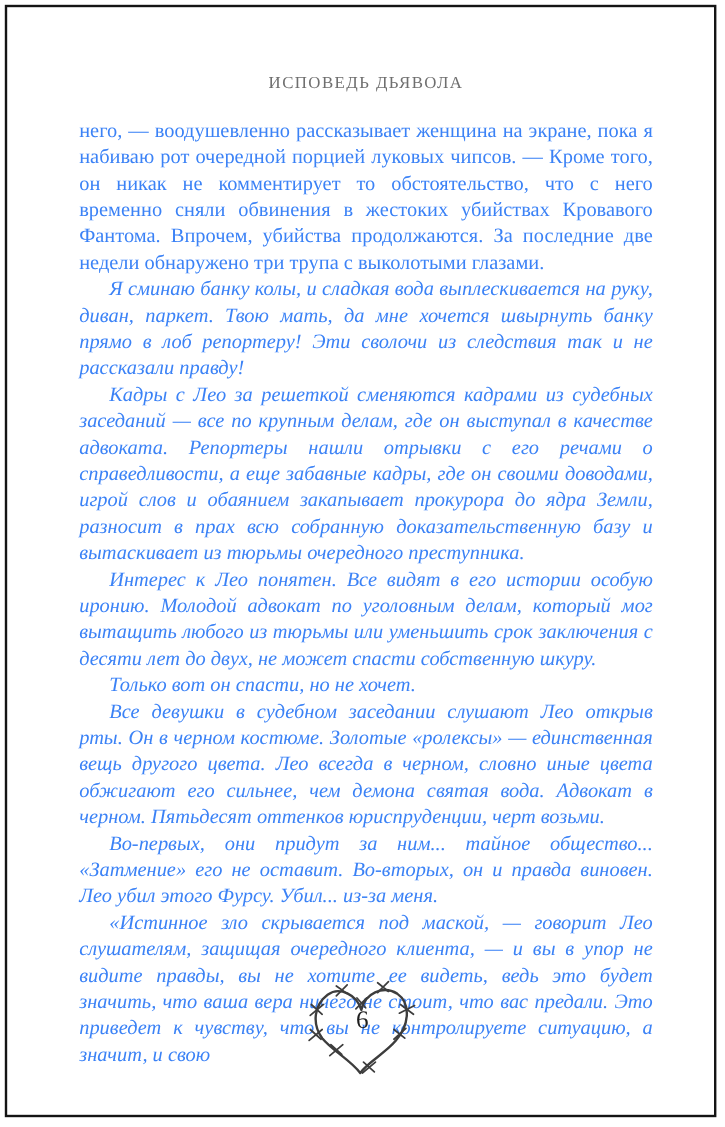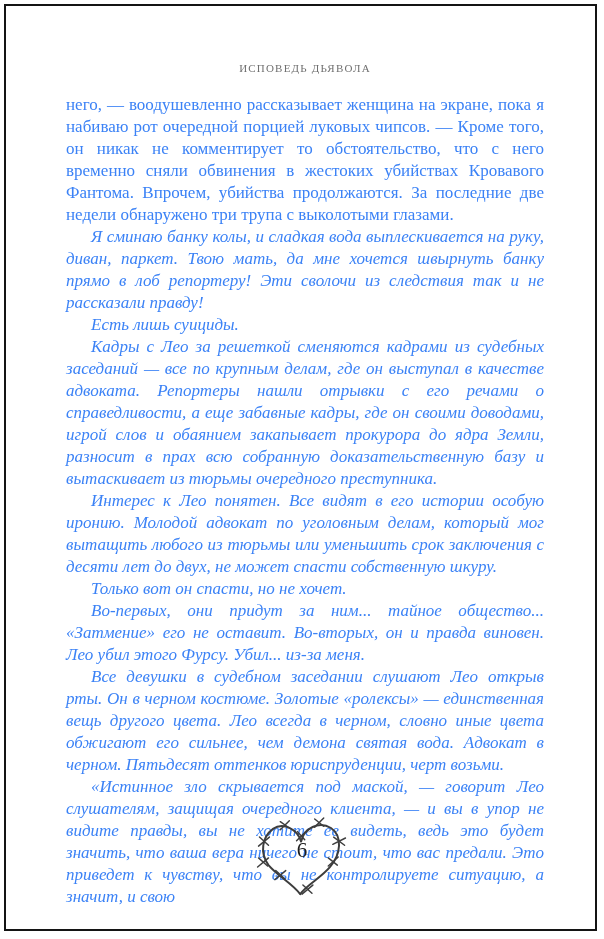--- a/index.html
+++ b/index.html
@@ -26,21 +26,21 @@
   }
   .content {
     position: absolute;
     left: 66px;
     top: 0;
     width: 478px;
   }
   .running-head {
     margin: 62px 0 0 0;
     text-align: center;
-    font-size: 11px;
+    font-size: 14px;
     font-weight: normal;
     letter-spacing: 1.2px;
     color: #6f6f6f;
   }
   .paragraphs {
     margin-top: 20px;
   }
   .para {
     margin: 0;
     font-size: 17px;
@@ -86,26 +86,25 @@
 <body style="background: rgb(255, 255, 255);">
 
 <div class="page-frame" style="border-color: rgb(20, 20, 20);"></div>
 
 <div class="content">
   <h1 class="running-head" style="color: rgb(111, 111, 111);">ИСПОВЕДЬ ДЬЯВОЛА</h1>
 
   <div class="paragraphs" style="color: rgb(29, 29, 29);">
       <p class="para" lang="ru">него, — воодушевленно рассказывает женщина на экране, пока я набиваю рот очередной порцией луковых чипсов. — Кроме того, он никак не комментирует то обстоятельство, что с него временно сняли обвинения в жестоких убийствах Кровавого Фантома. Впрочем, убийства продолжаются. За последние две недели обнаружено три трупа с выколотыми глазами.</p>
       <p class="para indent" lang="ru">Я сминаю банку колы, и сладкая вода выплескивается на руку, диван, паркет. Твою мать, да мне хочется швырнуть банку прямо в лоб репортеру! Эти сволочи из следствия так и не рассказали правду!</p>
-      <p class="para indent" lang="ru">Есть лишь суициды.</p>
       <p class="para indent" lang="ru">Кадры с Лео за решеткой сменяются кадрами из судебных заседаний — все по крупным делам, где он выступал в качестве адвоката. Репортеры нашли отрывки с его речами о справедливости, а еще забавные кадры, где он своими доводами, игрой слов и обаянием закапывает прокурора до ядра Земли, разносит в прах всю собранную доказательственную базу и вытаскивает из тюрьмы очередного преступника.</p>
       <p class="para indent" lang="ru">Интерес к Лео понятен. Все видят в его истории особую иронию. Молодой адвокат по уголовным делам, который мог вытащить любого из тюрьмы или уменьшить срок заключения с десяти лет до двух, не может спасти собственную шкуру.</p>
       <p class="para indent" lang="ru">Только вот он спасти, но не хочет.</p>
+      <p class="para indent" lang="ru">Все девушки в судебном заседании слушают Лео открыв рты. Он в черном костюме. Золотые «ролексы» — единственная вещь другого цвета. Лео всегда в черном, словно иные цвета обжигают его сильнее, чем демона святая вода. Адвокат в черном. Пятьдесят оттенков юриспруденции, черт возьми.</p>
       <p class="para indent" lang="ru">Во-первых, они придут за ним... тайное общество... «Затмение» его не оставит. Во-вторых, он и правда виновен. Лео убил этого Фурсу. Убил... из-за меня.</p>
-      <p class="para indent" lang="ru">Все девушки в судебном заседании слушают Лео открыв рты. Он в черном костюме. Золотые «ролексы» — единственная вещь другого цвета. Лео всегда в черном, словно иные цвета обжигают его сильнее, чем демона святая вода. Адвокат в черном. Пятьдесят оттенков юриспруденции, черт возьми.</p>
       <p class="para indent" lang="ru">«Истинное зло скрывается под маской, — говорит Лео слушателям, защищая очередного клиента, — и вы в упор не видите правды, вы не хотите ее видеть, ведь это будет значить, что ваша вера ничего не стоит, что вас предали. Это приведет к чувству, что вы не контролируете ситуацию, а значит, и свою</p>
     </div>
 </div>
 
 <div class="footer">
   <div class="heart-wrap">
     <svg viewBox="-2 -6 106 94" fill="none" stroke="#3d3d3d" stroke-width="2.2" stroke-linecap="round" stroke-linejoin="round">
 
       <path d="M50,24
                C46,10 30,2 19,10

